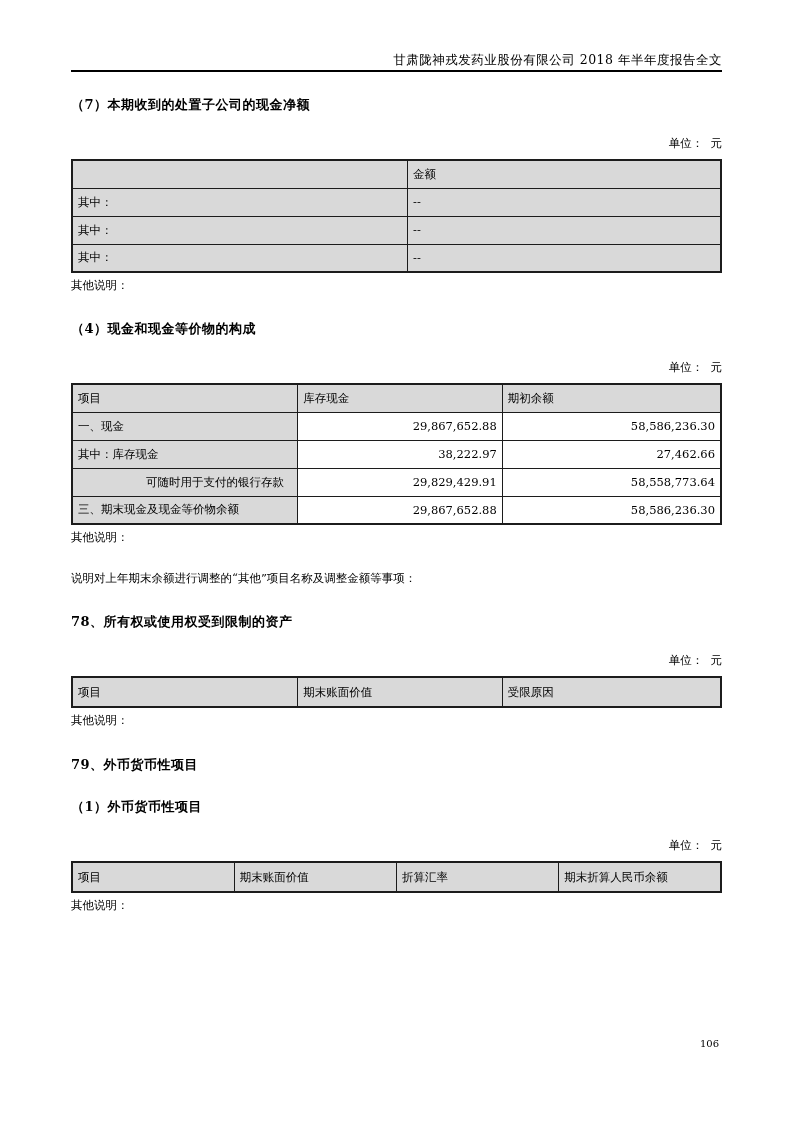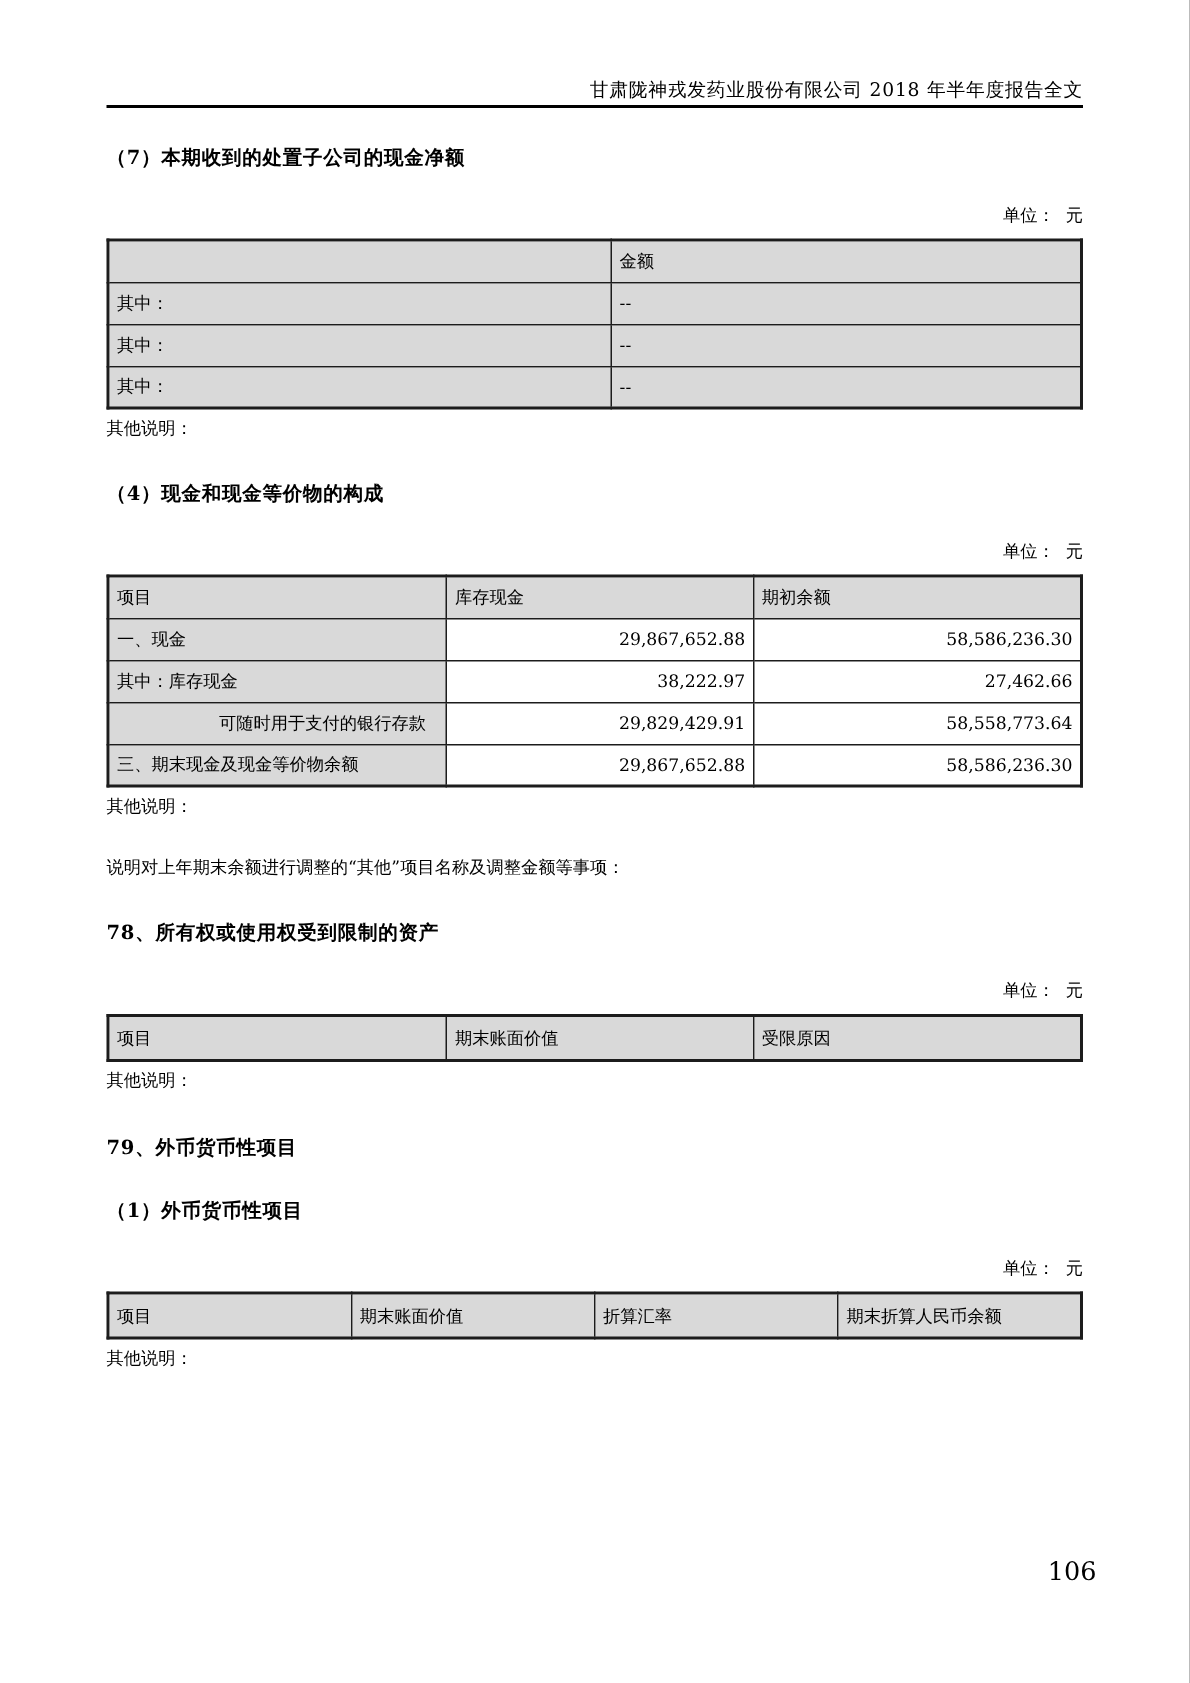--- a/index.html
+++ b/index.html
@@ -30,21 +30,21 @@
   }
   .tbl td {
     border:1px solid #1c1c1c; height:28px; padding:2px 5px;
     vertical-align:middle; background:#fff; overflow:hidden;
   }
   .tbl td.hd30 { height:30px; }
   .tbl .gray { background:#d9d9d9; }
   .tbl .c { text-align:left; }
   .tbl .r { text-align:right;padding-left:40px; }
   .tbl .indent { padding-left:73px;margin-left:39px; }
-  .page-number { position:absolute; top:1038px; right:62px; font-size:17px;text-align:center; }
+  .page-number { position:absolute; top:1038px; right:74px; font-size:10px;text-align:center; }
 </style>
 </head>
 <body>
 
 <div class="page">
   <div class="content">
 
     <div class="doc-header">
       <span>甘肃陇神戎发药业股份有限公司 2018 年半年度报告全文</span>
     </div>

